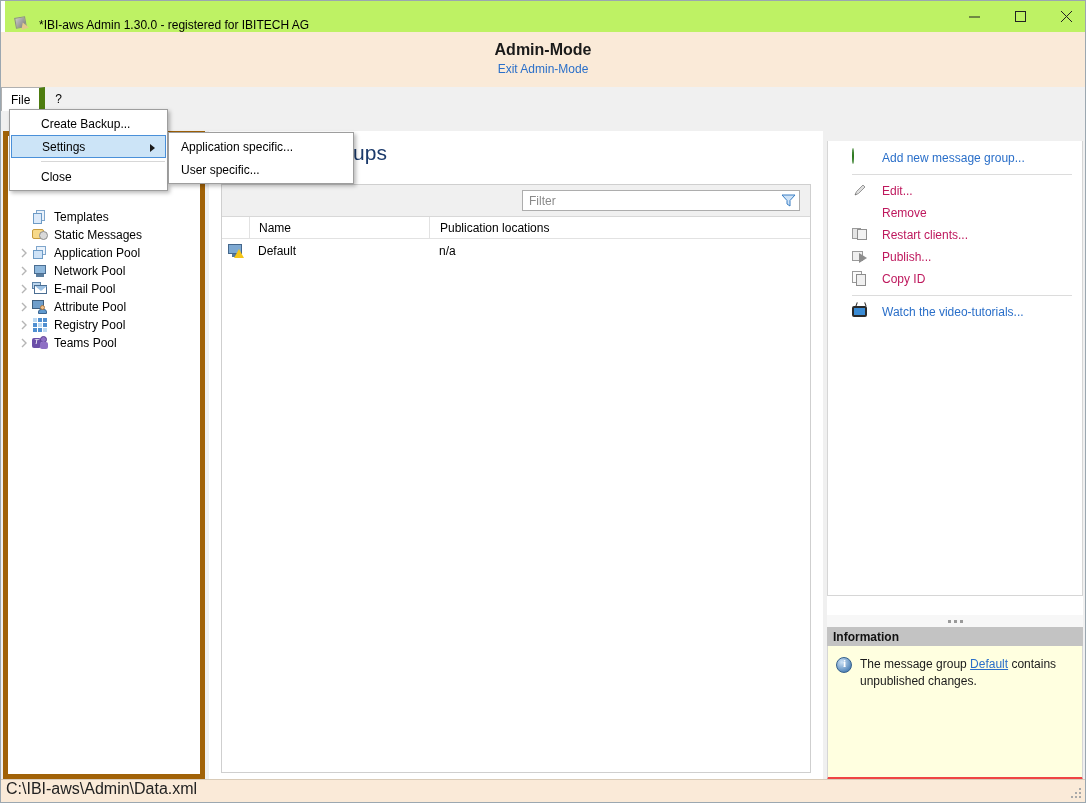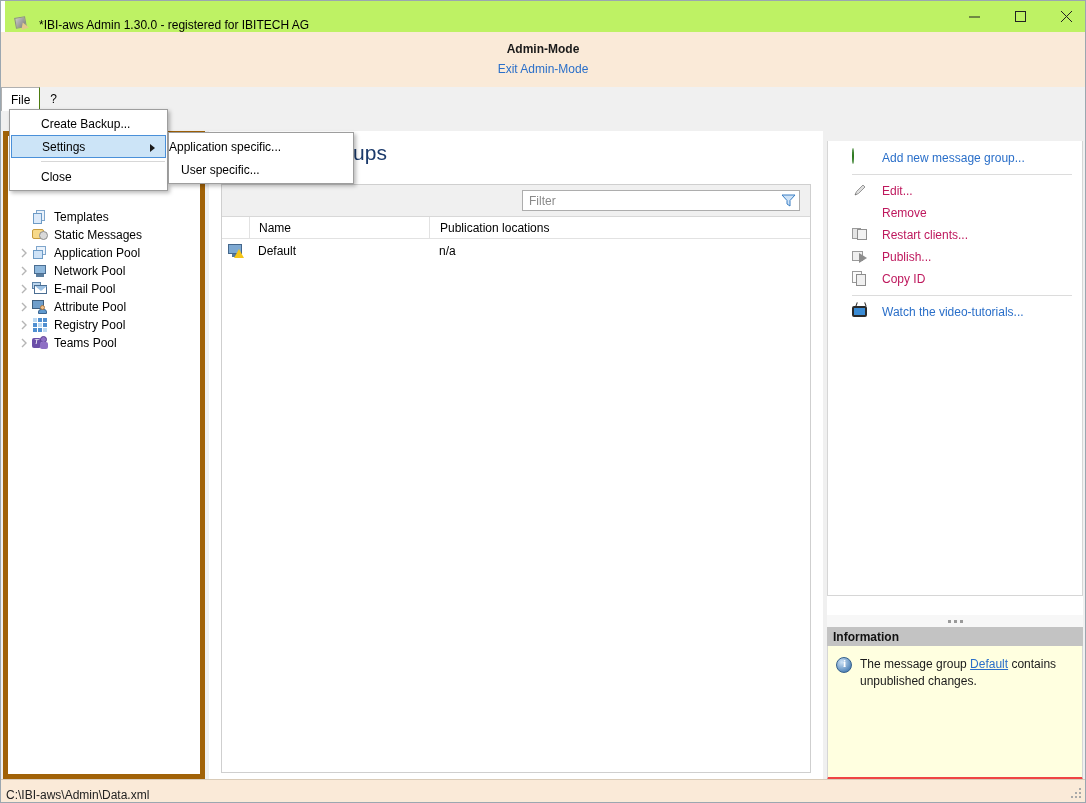--- a/index.html
+++ b/index.html
@@ -64,21 +64,21 @@
 
   
   .admin-banner {
     position: absolute; left: 0; top: 31px;
     width: 1084px; height: 55px;
     background: #faead8;
     text-align: center;
     padding-top: 9px;
   }
   .admin-title {
-    font-size: 12px; font-weight: bold; color: #1a1a1a;
+    font-size: 16px; font-weight: bold; color: #1a1a1a;
     line-height: 17px;
   }
   .admin-exit {
     font-size: 12px; color: #2a6fc9;
     line-height: 18px; margin-top: 2px;
     cursor: pointer;
   }
 
   
   .menubar {
@@ -90,21 +90,21 @@
   }
   .menubar-item {
     padding: 0 10px;
     display: flex; align-items: center;
     font-size: 12px; color: #000;
     cursor: default;
   }
   .menubar-item.open {
     background: #ffffff;
     border-left: 1px solid #b0b0b0;
-    border-right: 1px solid #4d7c0f;
+    border-right: 6px solid #4d7c0f;
     border-top: 1px solid #b0b0b0;
     margin-bottom: -1px;
     padding: 0 9px;
   }
 
   
   .body-area {
     position: absolute; left: 0; top: 109px;
     width: 1084px; height: 670px;
     background: #f0f0f0;
@@ -338,23 +338,23 @@
     line-height: 17px; width: 200px;
   }
   .info-text .lnk { color: #2a6fc9; text-decoration: underline; cursor: pointer; }
 
   
   .statusbar {
     position: absolute; left: 0; bottom: 0;
     width: 1084px; height: 23px;
     background: #faead8;
     border-top: 1px solid #d9cbb8;
-    display: flex; align-items: flex-end;
+    display: flex; align-items: flex-start;
     padding-left: 5px;
-    font-size: 12px; color: #222;
+    font-size: 16px; color: #222;
   }
   .grip {
     position: absolute; right: 3px; bottom: 3px;
     width: 12px; height: 12px;
   }
   .grip i {
     position: absolute; width: 2px; height: 2px; background: #a9a9a9;
   }
 
   
@@ -686,21 +686,21 @@
       <span>Settings</span>
       <span class="submenu-arrow"></span>
     </div>
     <div class="menu-divider"></div>
     <div class="menu-row">
       <span>Close</span>
     </div>
   </div>
 
   <div class="menu-popup" id="settings-submenu">
-    <div class="menu-row" style="padding-left:0">
+    <div class="menu-row" style="padding-left:12px">
       <span>Application specific...</span>
     </div>
     <div class="menu-row" style="padding-left:12px">
       <span>User specific...</span>
     </div>
   </div>
 
 </div>
 
 </body></html>

